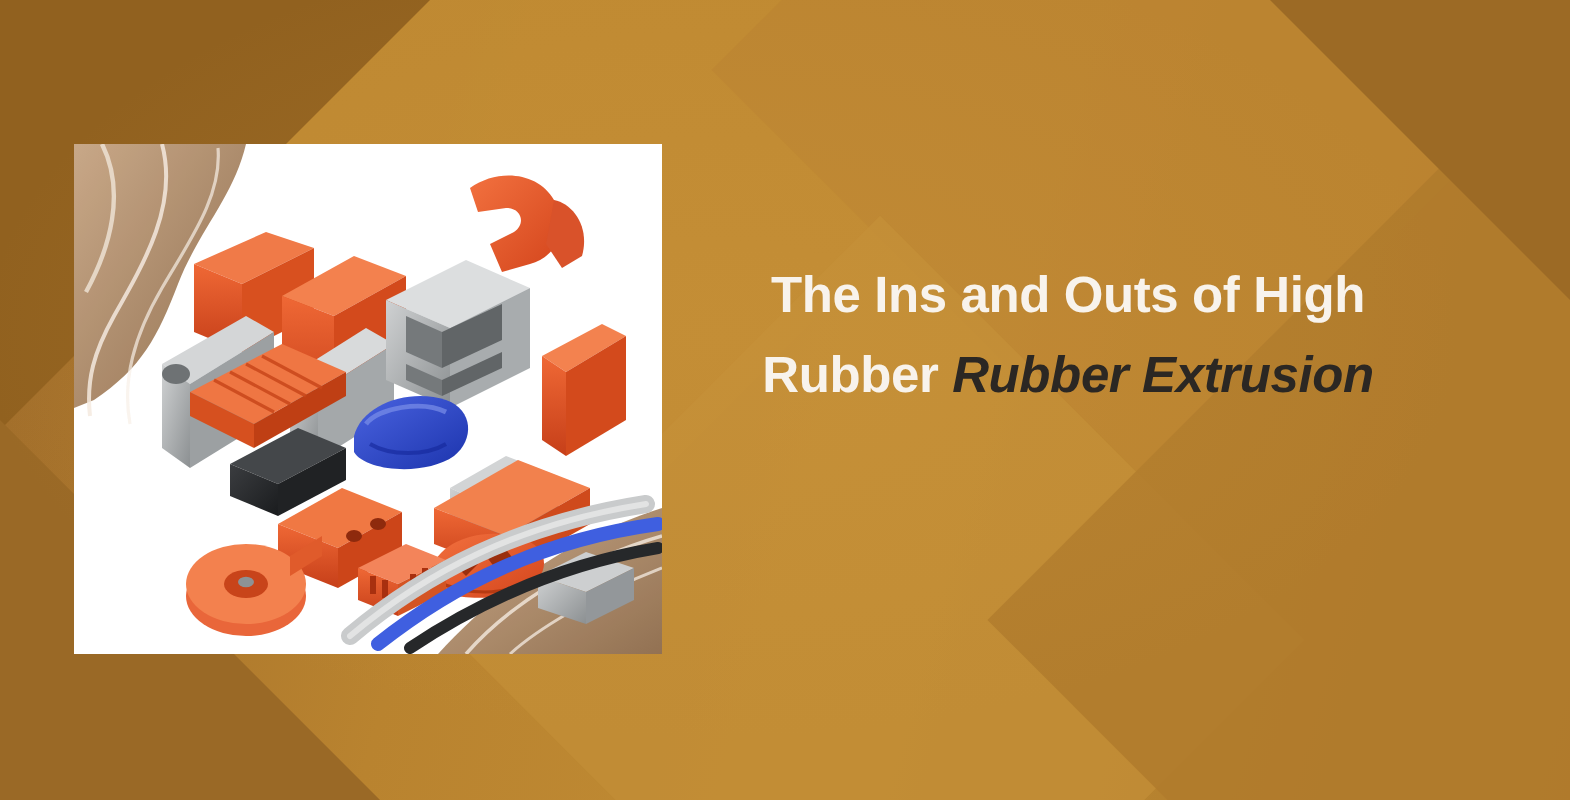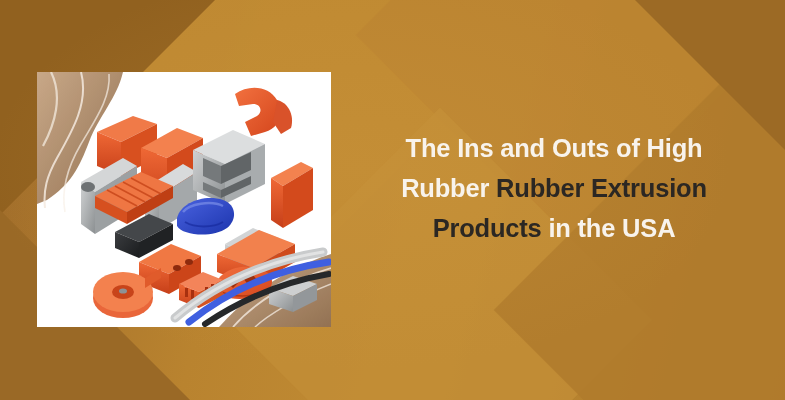--- a/index.html
+++ b/index.html
@@ -88,33 +88,33 @@
     left:37px; top:72px;
     width:294px; height:255px;
     background:#ffffff;
     overflow:hidden;
   }
   .photo-canvas{ position:absolute; inset:0; }
 
   
   .title-block{
     position:absolute;
-    left:352px; top:128px;
+    left:332px; top:128px;
     width:404px;
     text-align:center;
   }
   .title-line{
     font-size:25.5px;
     font-weight:bold;
     line-height:40px;
     letter-spacing:-.2px;
     white-space:nowrap;
   }
   .t-light{ color:#f8f3ec; }
-  .t-dark { color:#2b2723; }
+  .t-dark { color:#2b2723;font-style:italic; }
 </style>
 </head>
 <body>
 
 <div class="banner">
 
   <div class="bg-base"></div>
   <div class="bg-shape dia-a"></div>
   <div class="bg-shape dia-b"></div>
   <div class="bg-shape dia-c"></div>
@@ -301,18 +301,15 @@
     </svg>
   </div>
 
   <div class="title-block">
     <div class="title-line">
       <span class="t-light">The Ins and Outs of High</span>
     </div>
     <div class="title-line">
       <span class="t-light">Rubber </span><span class="t-dark">Rubber Extrusion</span>
     </div>
-    <div class="title-line">
-      <span class="t-dark">Products</span><span class="t-light"> in the USA</span>
-    </div>
   </div>
 
 </div>
 
 </body></html>

